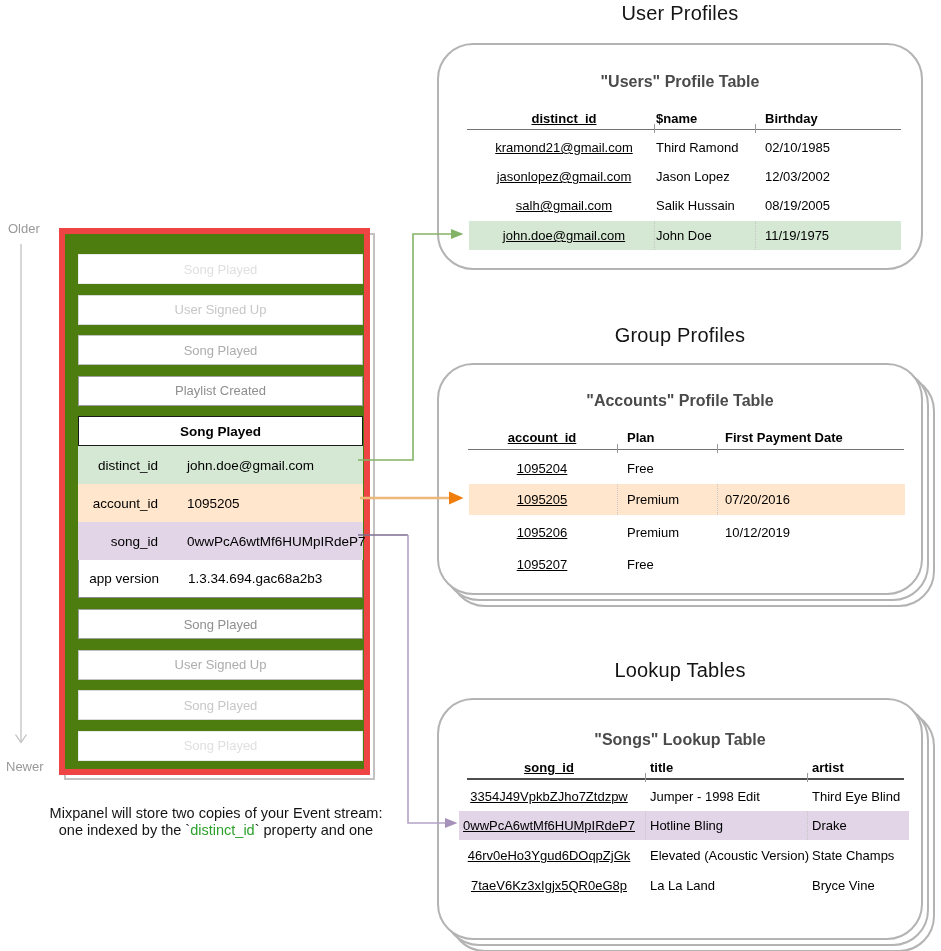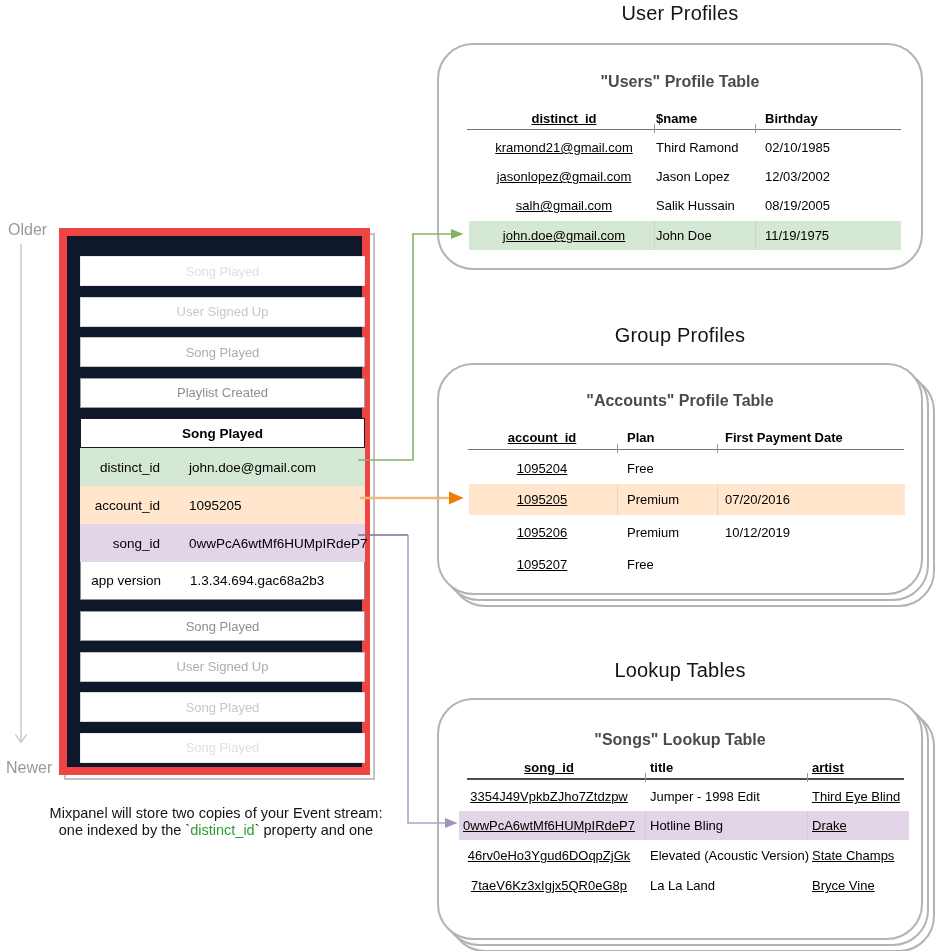--- a/index.html
+++ b/index.html
@@ -4,43 +4,43 @@
 <style>
   html,body{margin:0;padding:0;background:#ffffff;}
   #canvas{position:relative;width:941px;height:951px;background:#ffffff;overflow:hidden;
           font-family:"Liberation Sans","DejaVu Sans",sans-serif;color:#111;}
 
   .sec-title{position:absolute;font-size:20px;color:#141414;text-align:center;letter-spacing:.2px;}
 
   
   .ghost{position:absolute;background:#fff;border:2px solid #b3b3b3;box-sizing:border-box;}
   .ghost-events{left:59px;top:228px;width:311px;height:547px;transform:translate(5px,5px);border-color:#c2c2c2;}
-  #event-panel{position:absolute;left:59px;top:228px;width:311px;height:547px;background:#0f172a;
-               border:8px solid #ef4444;box-sizing:border-box;}
+  #event-panel{position:absolute;left:59px;top:228px;width:311px;height:547px;background:#4d7c0f;
+               border:6px solid #ef4444;box-sizing:border-box;}
   .panel-inner{padding:20px 0 0 13px;}
   .evt{box-sizing:border-box;width:285px;height:30px;margin-bottom:10.5px;border:1px solid #ccc;
        display:flex;align-items:center;justify-content:center;font-size:13px;background:#fff;}
   .fade-1{color:#e0e0e0;border-color:#ebebeb;}
   .fade-2{color:#c7c7c7;border-color:#d9d9d9;}
   .fade-3{color:#adadad;border-color:#c2c2c2;}
   .fade-4{color:#8f8f8f;border-color:#9e9e9e;}
 
   .expanded{width:285px;margin-bottom:11px;}
   .exp-header{box-sizing:border-box;height:30px;border:1.5px solid #1a1a1a;display:flex;align-items:center;
               justify-content:center;font-weight:bold;font-size:13.5px;color:#000;background:#fff;}
   .prop{position:relative;box-sizing:border-box;height:38px;display:flex;align-items:center;font-size:13.5px;color:#000;}
   .prop .k{width:80px;text-align:right;flex:none;}
   .prop .v{margin-left:29px;}
   .hl-green{background:#d5e8d4;}
   .hl-orange{background:#ffe6cc;}
   .hl-purple{background:#e1d5e7;}
   .prop.hl-none{background:#fff;border:1px solid #8c8c8c;border-top:none;}
 
   
-  .axis-label{position:absolute;font-size:16px;color:#999;}
+  .axis-label{position:absolute;font-size:13px;color:#999;}
   #older-label{left:8px;top:221px;}
   #newer-label{left:6px;top:759px;}
 
   
   #note{position:absolute;left:30px;top:805px;width:372px;text-align:center;
         font-size:14.5px;line-height:17px;color:#141414;}
   .code-green{color:#2da02d;}
   .code-orange{color:#f7941d;}
 
   
@@ -110,21 +110,21 @@
   .card-songs .hline{left:28px;top:78px;width:437px;height:2px;background:#4d4d4d;}
   .card-songs .tick1{left:206px;top:73px;}
   .card-songs .tick2{left:368px;top:73px;}
   .card-songs .rows div:nth-of-type(1){top:82px;}
   .card-songs .rows div:nth-of-type(2){top:111px;}
   .card-songs .rows div:nth-of-type(3){top:141px;}
   .card-songs .rows div:nth-of-type(4){top:171px;}
   .card-songs .row{left:20px;width:450px;}
   .card-songs .c1{left:0;width:180px;}
   .card-songs .c2{left:191px;}
-  .card-songs .c3{left:353px;text-decoration:underline;}
+  .card-songs .c3{left:353px;}
 
   #overlay{position:absolute;left:0;top:0;z-index:10;pointer-events:none;}
 </style>
 </head>
 <body>
 
 <div id="canvas">
 
   <div class="sec-title" id="title-users">User Profiles</div>
   <div class="sec-title" id="title-groups">Group Profiles</div>

